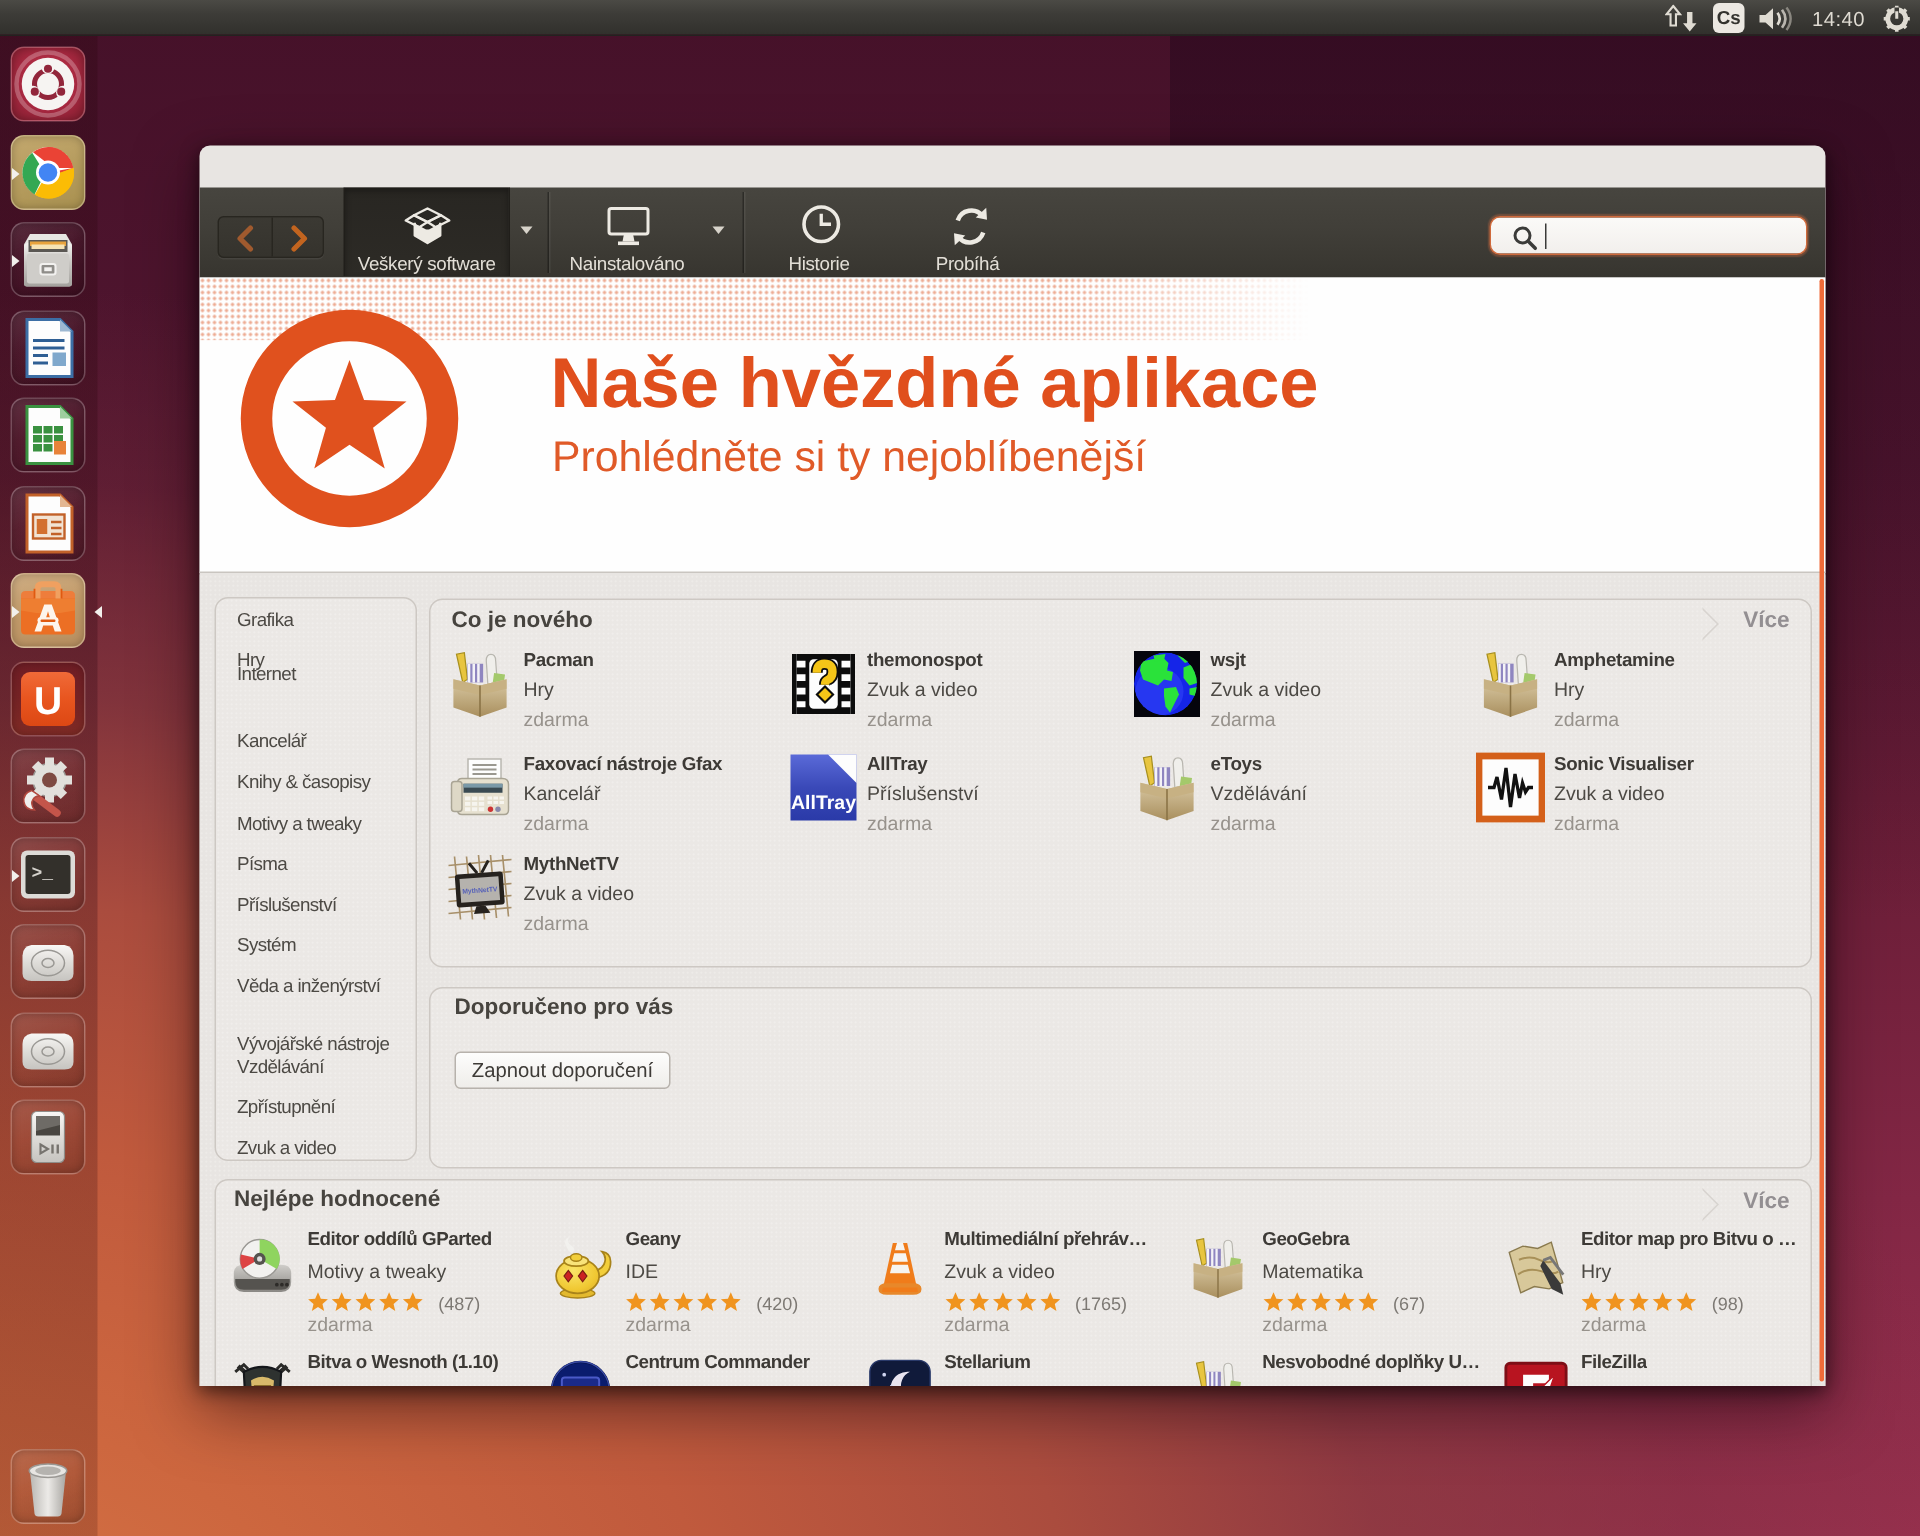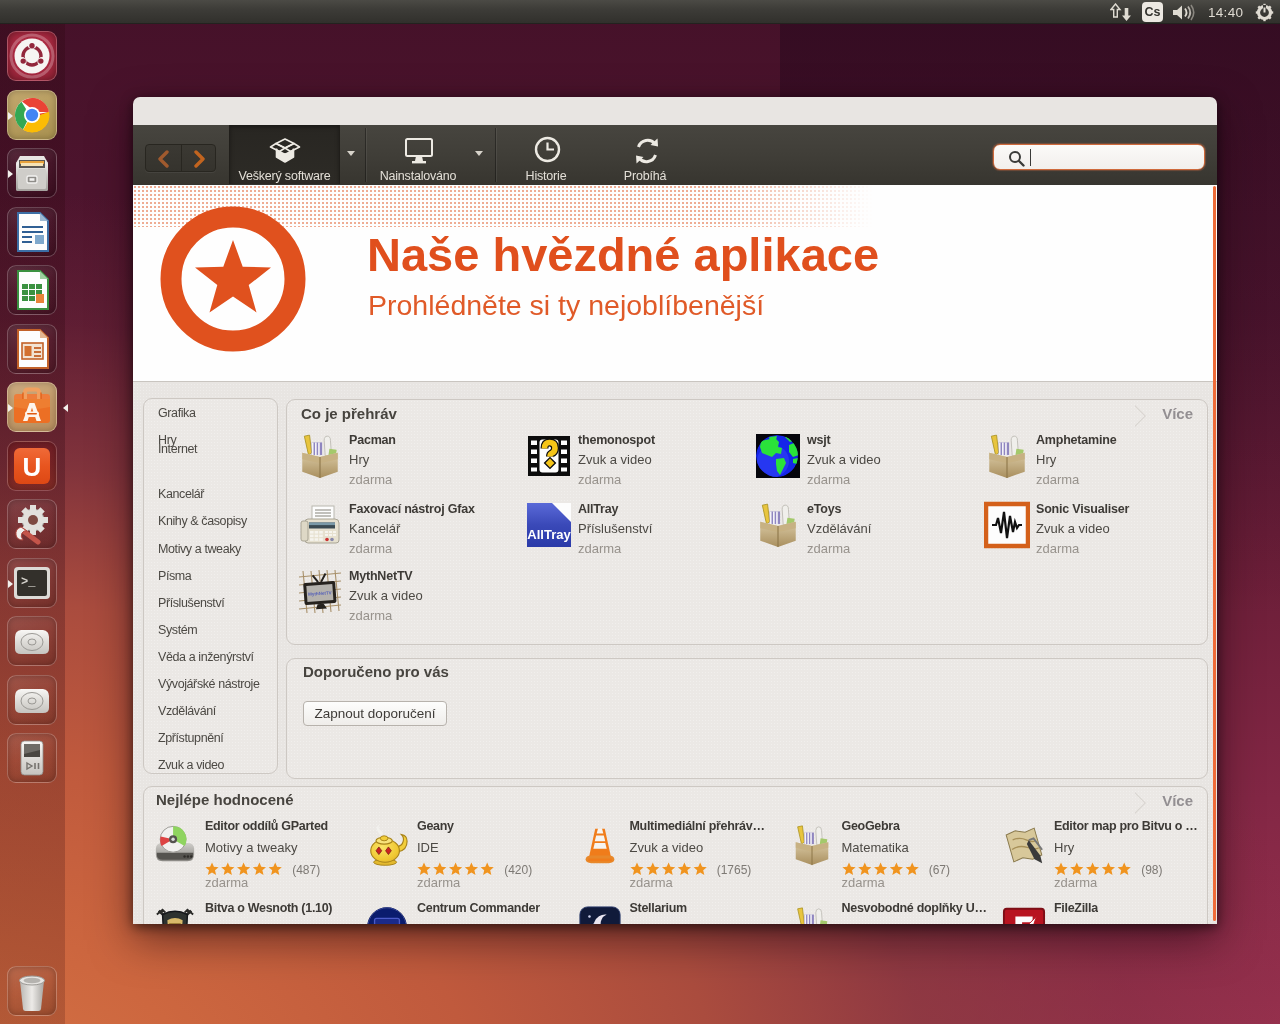--- a/index.html
+++ b/index.html
@@ -612,27 +612,27 @@
         <div class="cat" style="top: 7px;">Grafika</div>
         <div class="cat" style="top: 34.1px;">Hry</div>
         <div class="cat" style="top: 43px;">Internet</div>
         <div class="cat" style="top: 88.3px;">Kancelář</div>
         <div class="cat" style="top: 115.4px;">Knihy &amp; časopisy</div>
         <div class="cat" style="top: 142.5px;">Motivy a tweaky</div>
         <div class="cat" style="top: 169.6px;">Písma</div>
         <div class="cat" style="top: 196.7px;">Příslušenství</div>
         <div class="cat" style="top: 223.8px;">Systém</div>
         <div class="cat" style="top: 250.9px; text-align: center;">Věda a inženýrství</div>
-        <div class="cat" style="top: 278px;">Vývojářské nástroje</div>
+        <div class="cat" style="top: 290px;">Vývojářské nástroje</div>
         <div class="cat" style="top: 305.1px;">Vzdělávání</div>
         <div class="cat" style="top: 332.2px;">Zpřístupnění</div>
         <div class="cat" style="top: 359.3px;">Zvuk a video</div>
       </div>
     <div class="panel" id="panel-new">
-      <div class="ptitle" style="left:14px; top:5px;">Co je přehráv</div>
+      <div class="ptitle" style="left:14px; top:5px;">Co je nového</div>
       <div class="morech"></div>
         <div class="more">Více</div>
     </div>
     <div class="panel" id="panel-reco">
       <div class="ptitle" style="left:16px; top:4px;">Doporučeno pro vás</div>
       <div id="reco-btn">Zapnout doporučení</div>
     </div>
     <div class="panel" id="panel-top">
       <div class="ptitle" style="left:12px; top:4px;">Nejlépe hodnocené</div>
       <div class="morech"></div>
@@ -667,21 +667,21 @@
           <use href="#pkg"></use>
         </svg>
         <div class="nm">Amphetamine</div>
         <div class="ct">Hry</div>
         <div class="zd">zdarma</div>
       </div>
     <div class="app" style="left:166px; top:405.5px;">
         <svg class="ic">
           <use href="#fax"></use>
         </svg>
-        <div class="nm">Faxovací nástroj Gfax</div>
+        <div class="nm">Faxovací nástroje Gfax</div>
         <div class="ct">Kancelář</div>
         <div class="zd">zdarma</div>
       </div>
     <div class="app" style="left:395px; top:405.5px;">
         <svg class="ic">
           <use href="#alltray"></use>
         </svg>
         <div class="nm">AllTray</div>
         <div class="ct">Příslušenství</div>
         <div class="zd">zdarma</div>

